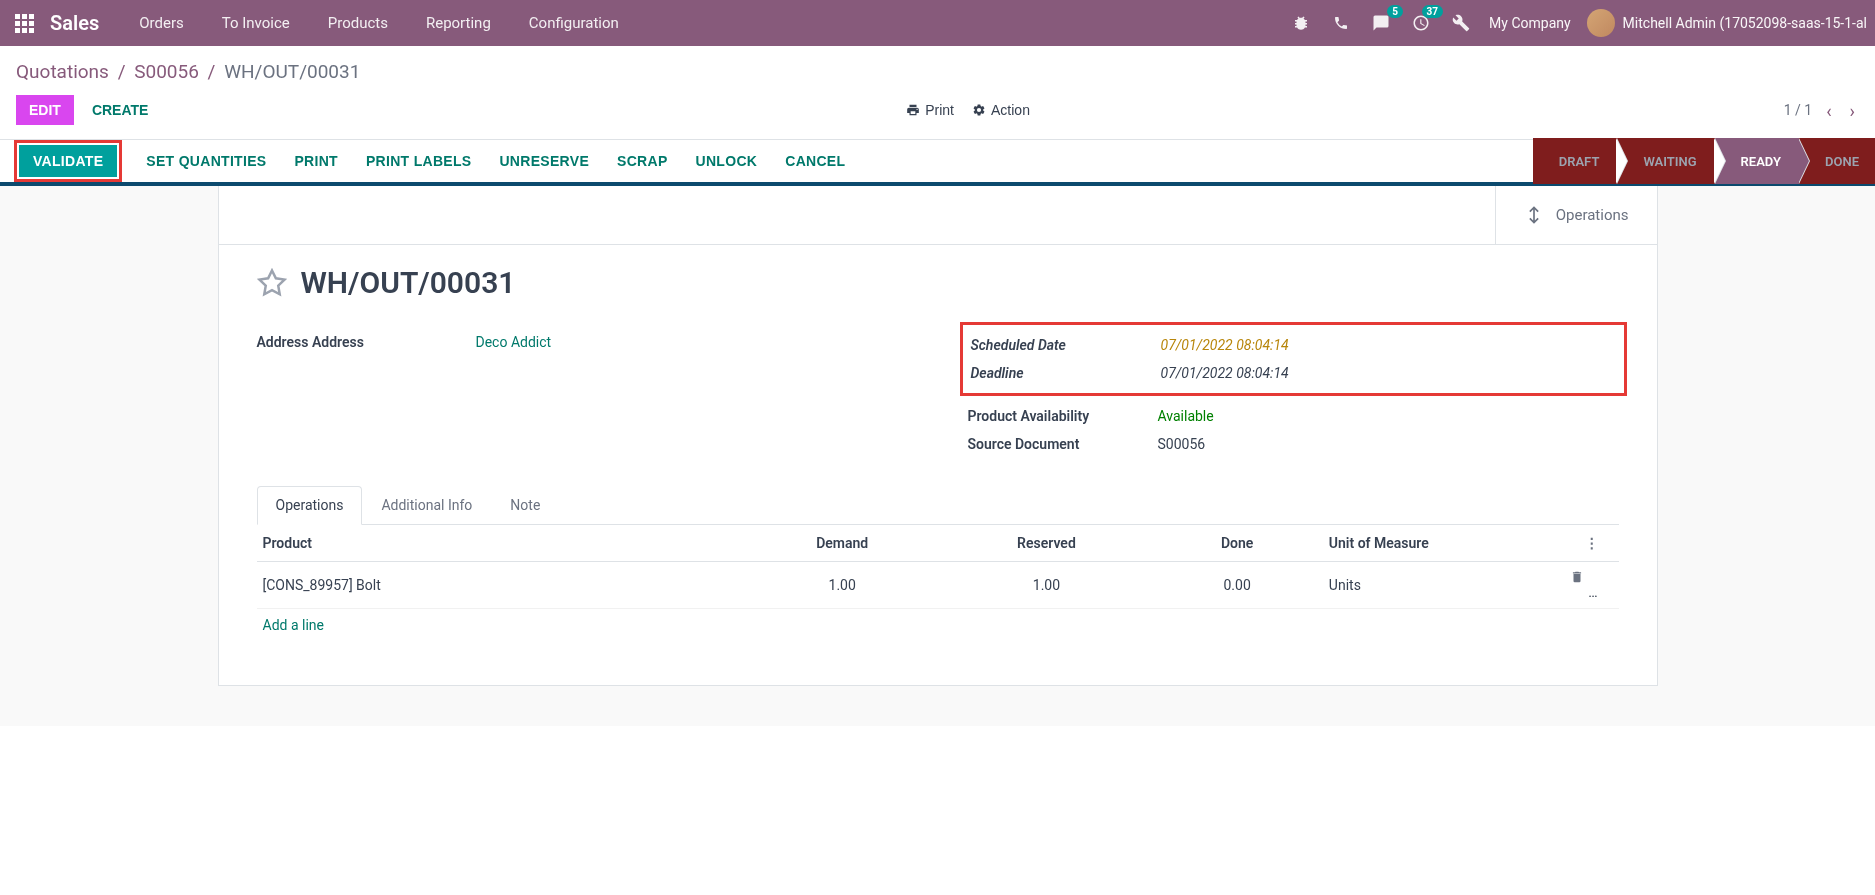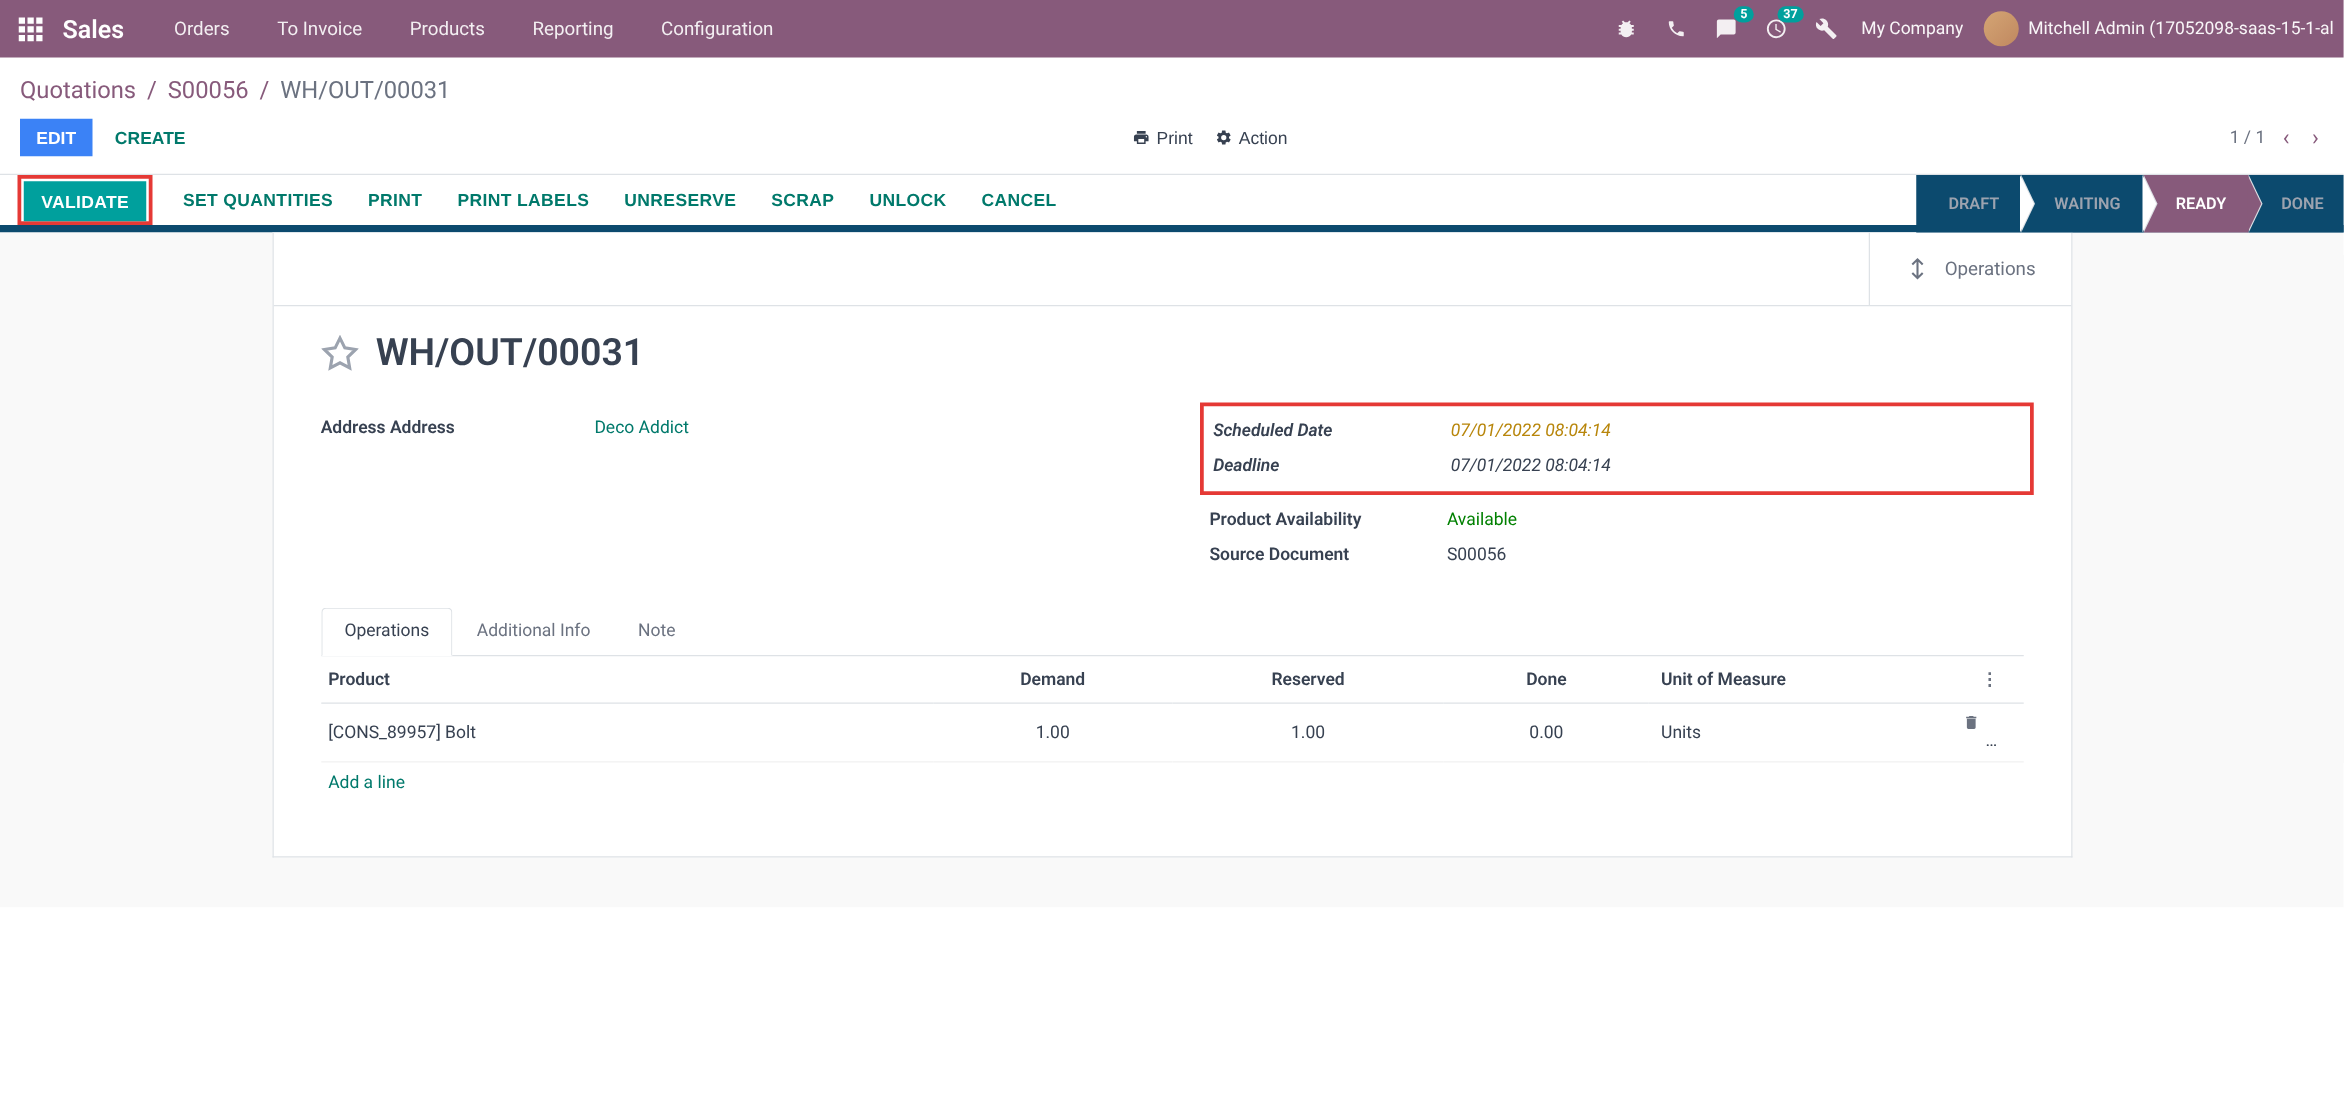--- a/index.html
+++ b/index.html
@@ -22,36 +22,36 @@
     .user-name { color: rgba(255,255,255,0.95); font-size: 14px; white-space: nowrap; overflow: hidden; }
 
     
     .crumb-bar { padding: 14px 16px 8px; }
     .crumb { font-size: 19px; color: #6B7280; }
     .crumb a { color: #875A7B; text-decoration: none; }
     .crumb .sep { color: #875A7B; margin: 0 4px; }
 
     
     .control-bar { display: flex; align-items: center; padding: 4px 16px 14px; gap: 14px; border-bottom: 1px solid #dee2e6; }
-    .btn-primary { background: #3b82f6; color: #fff; border: none; padding: 7px 13px; font-weight: 600; font-size: 14px; cursor: pointer; }
+    .btn-primary { background: #d946ef; color: #fff; border: none; padding: 7px 13px; font-weight: 600; font-size: 14px; cursor: pointer; }
     .btn-link { background: none; border: none; color: #00796B; font-weight: 600; font-size: 14px; cursor: pointer; padding: 7px 4px; }
     .control-spacer { flex: 1; }
     .print-action { display: flex; gap: 18px; }
     .print-action button { background: none; border: none; color: #374151; font-size: 14px; cursor: pointer; display: flex; align-items: center; gap: 5px; font-weight: 500; }
     .pager { display: flex; align-items: center; gap: 10px; color: #6B7280; }
     .pager-arrow { cursor: pointer; color: #875A7B; font-size: 18px; padding: 0 4px; }
 
     
-    .status-bar { display: flex; padding: 0 0 0 14px; border-bottom: 6px solid #0c4a6e; height: 46px; }
+    .status-bar { display: flex; align-items: center; padding: 0 0 0 14px; border-bottom: 4px solid #0c4a6e; height: 46px; }
     .highlight-red { border: 3px solid #E53935; padding: 2px; margin-right: 10px; }
     .action-btn { background: none; border: none; color: #00796B; font-weight: 600; font-size: 14px; cursor: pointer; padding: 8px 14px; letter-spacing: 0.3px; }
     .action-btn.primary-btn { background: #00A09D; color: #fff; padding: 8px 14px; }
     .status-spacer { flex: 1; }
     .status-arrows { display: flex; align-items: stretch; height: 46px; }
-    .status-step { position: relative; padding: 0 18px 0 26px; display: flex; align-items: center; font-size: 13px; font-weight: 600; color: #9CA3AF; background: #0c4a6e; }
+    .status-step { position: relative; padding: 0 18px 0 26px; display: flex; align-items: center; font-size: 13px; font-weight: 600; color: #9CA3AF; background: #7f1d1d; }
     .status-step::after { content: ''; position: absolute; right: -10px; top: 0; width: 0; height: 0; border-top: 23px solid transparent; border-bottom: 23px solid transparent; border-left: 11px solid #fff; z-index: 2; }
     .status-step::before { content: ''; position: absolute; right: -11px; top: 0; width: 0; height: 0; border-top: 23px solid transparent; border-bottom: 23px solid transparent; border-left: 11px solid #dee2e6; z-index: 1; }
     .status-step.active { background: #875A7B; color: #fff; }
     .status-step.active::after { border-left-color: #875A7B; }
     .status-step:last-child::after, .status-step:last-child::before { display: none; }
     .status-step:last-child { padding-right: 16px; }
 
     
     .sheet-wrap { background: #f9f9f9; padding: 0 0 40px; }
     .sheet { background: #fff; max-width: 1440px; margin: 0 auto; border: 1px solid #dee2e6; border-top: none; min-height: 500px; }

